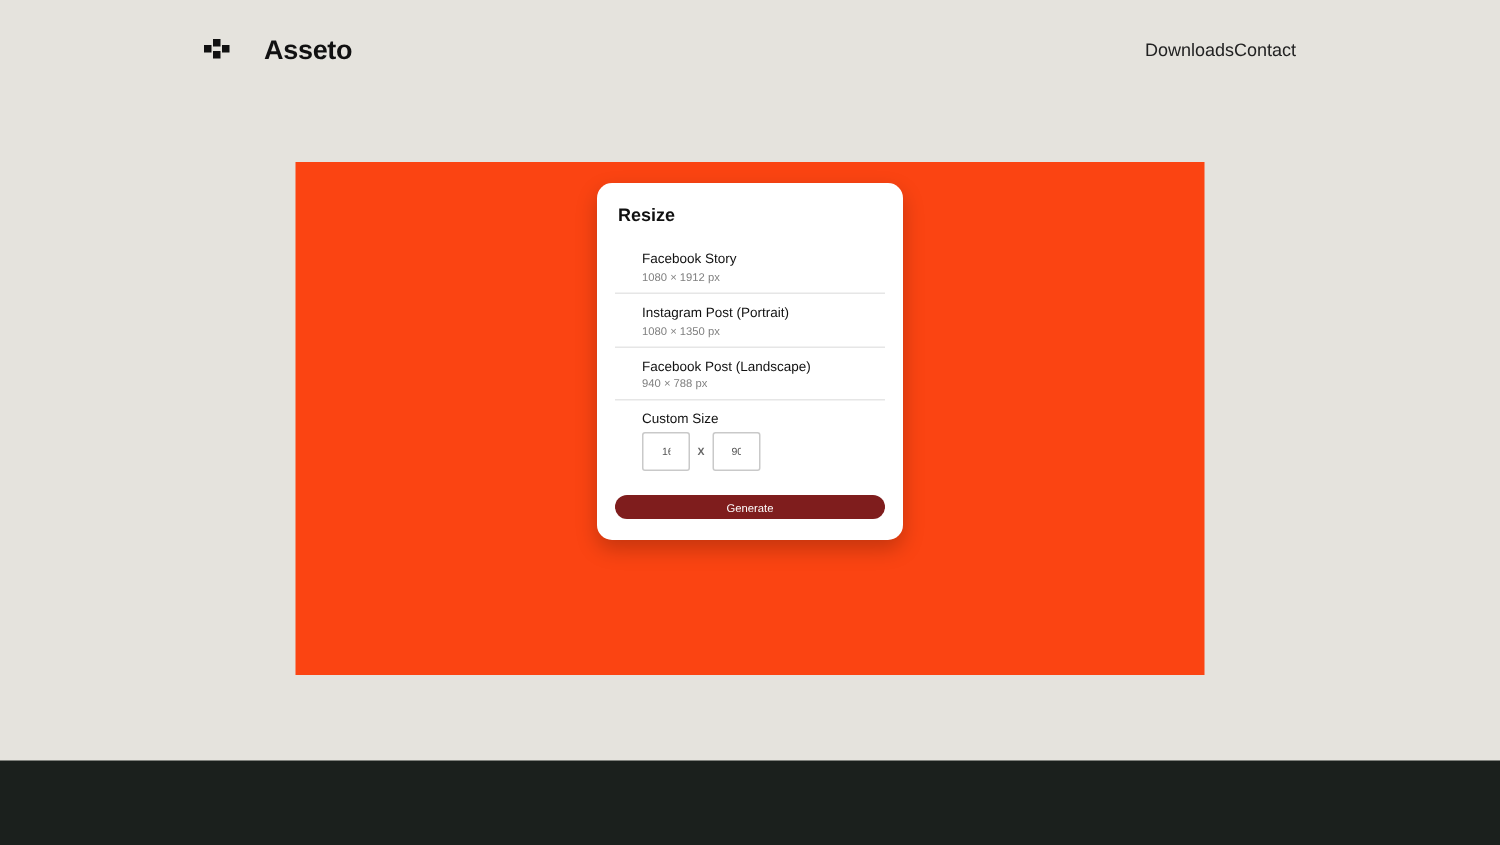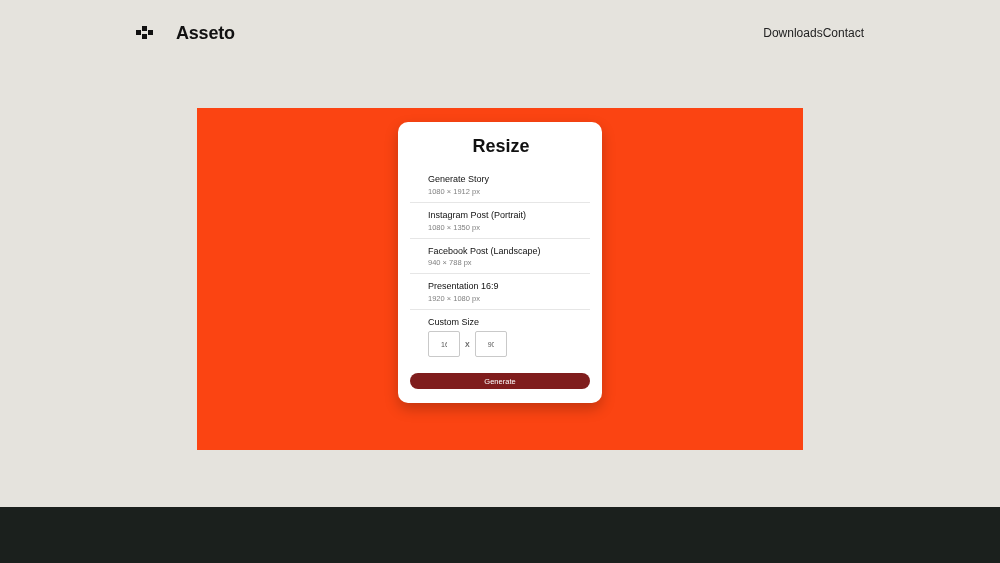--- a/index.html
+++ b/index.html
@@ -64,24 +64,23 @@
     left: 398px;
     top: 122px;
     width: 204px;
     background: #ffffff;
     border-radius: 10px;
     padding: 14px 12px 14px 12px;
     box-shadow: 0 6px 14px rgba(0,0,0,0.22);
   }
   .card-title {
     font-weight: 700;
-    font-size: 18px;
+    font-size: 12px;
     margin-bottom: 10px;
     padding-left: 2px;
-    text-align: center;
   }
   .preset-list { }
   .preset {
     border-bottom: 1px solid #e6e6e6;
     padding: 7px 0 6px 18px;
     cursor: pointer;
   }
   .preset:last-of-type { border-bottom: 1px solid #e6e6e6; }
   .preset-name {
     font-size: 9px;
@@ -167,34 +166,30 @@
   </div>
 </div>
 
 <div class="panel"></div>
 
 <div class="card">
   <div class="card-title">Resize</div>
 
   <div class="preset-list">
     <div class="preset">
-      <div class="preset-name">Generate Story</div>
+      <div class="preset-name">Facebook Story</div>
       <div class="preset-dims">1080 × 1912 px</div>
     </div>
     <div class="preset">
       <div class="preset-name">Instagram Post (Portrait)</div>
       <div class="preset-dims">1080 × 1350 px</div>
     </div>
     <div class="preset">
       <div class="preset-name">Facebook Post (Landscape)</div>
       <div class="preset-dims">940 × 788 px</div>
-    </div>
-    <div class="preset">
-      <div class="preset-name">Presentation 16:9</div>
-      <div class="preset-dims">1920 × 1080 px</div>
     </div>
   </div>
 
   <div class="custom">
     <div class="custom-title">Custom Size</div>
     <div class="custom-row">
       <input class="custom-input" value="1600" style="">
       <span class="custom-x">X</span>
       <input class="custom-input" value="900" style="">
     </div>

